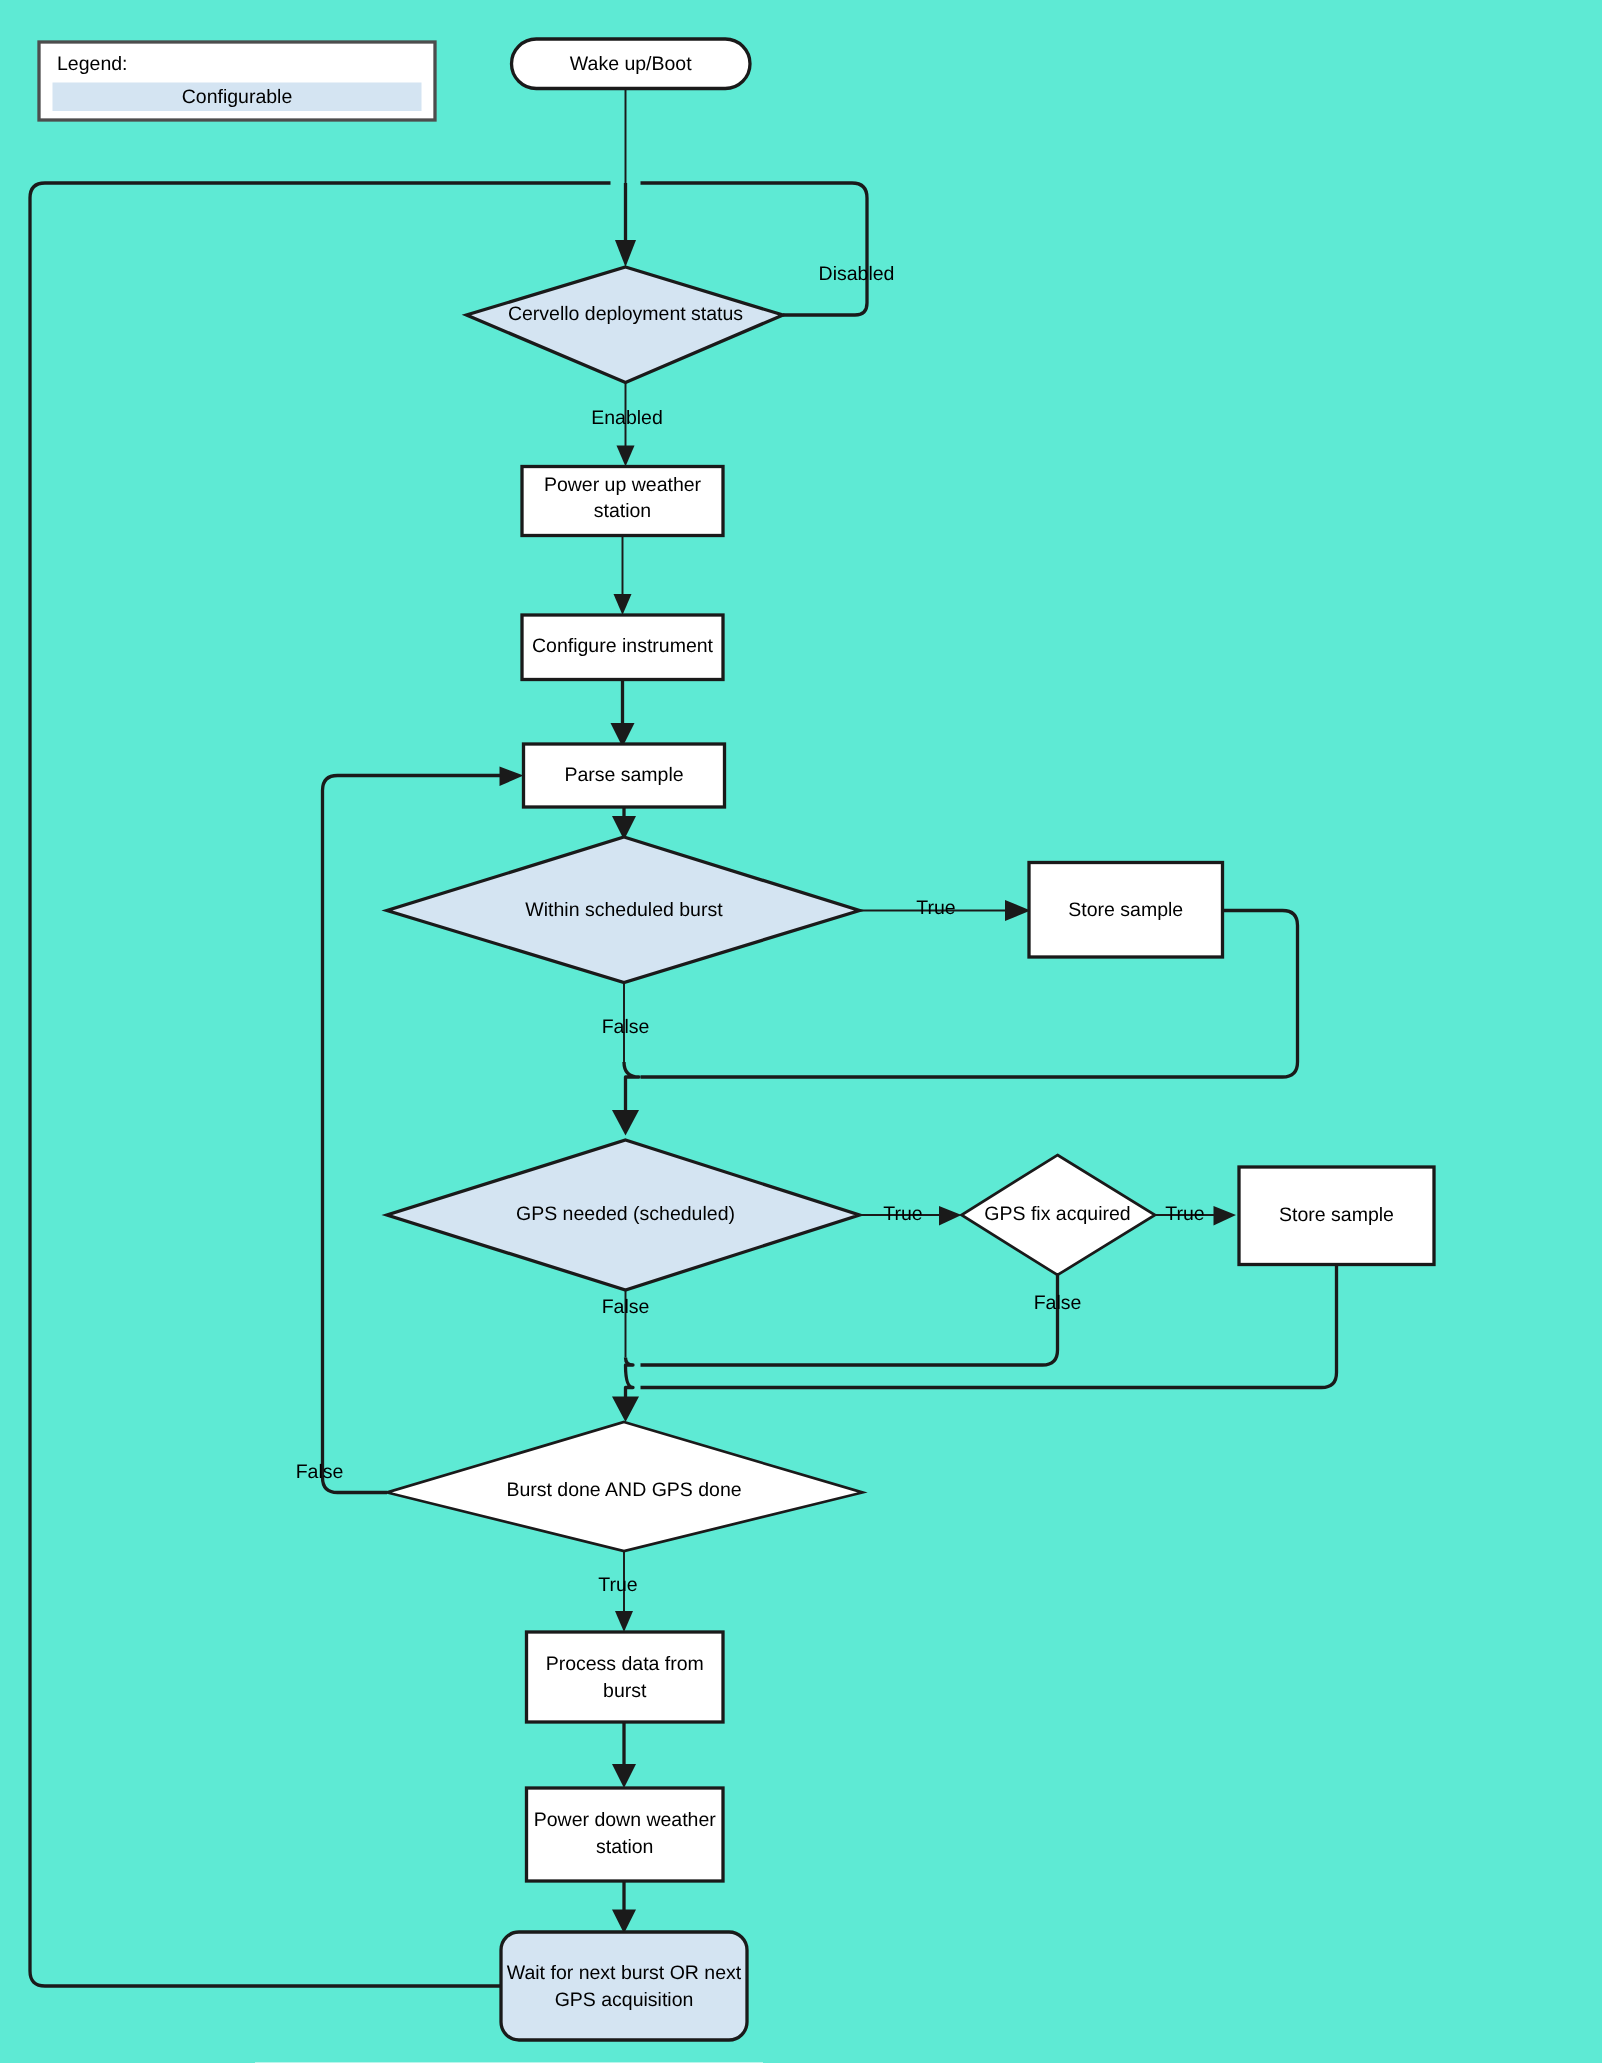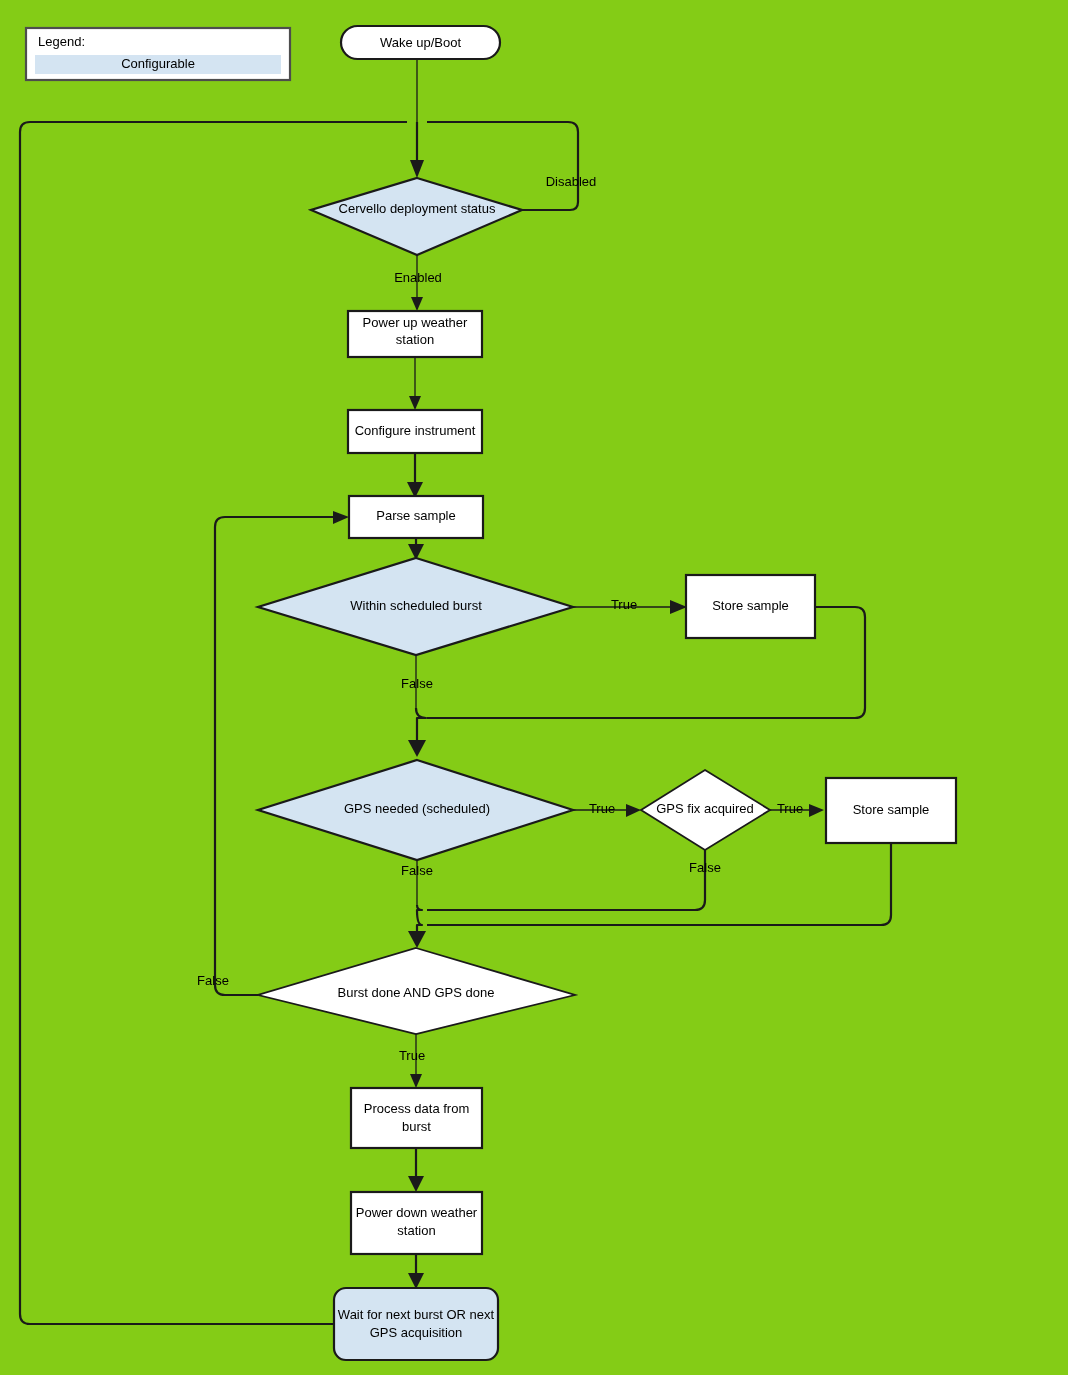--- a/index.html
+++ b/index.html
@@ -10,21 +10,21 @@
   body {
     font-family: "Liberation Sans", sans-serif;
     width: 1068px;
     height: 1375px;
     overflow: hidden;
   }
   #flow-root {
     position: relative;
     width: 1068px;
     height: 1375px;
-    background: #84cc16;
+    background: #5eead4;
   }
   svg.flow {
     display: block;
     width: 1068px;
     height: 1375px;
   }
   .node-shape {
     stroke: #1a1a1a;
     stroke-width: 2.2;
     fill: #ffffff;

